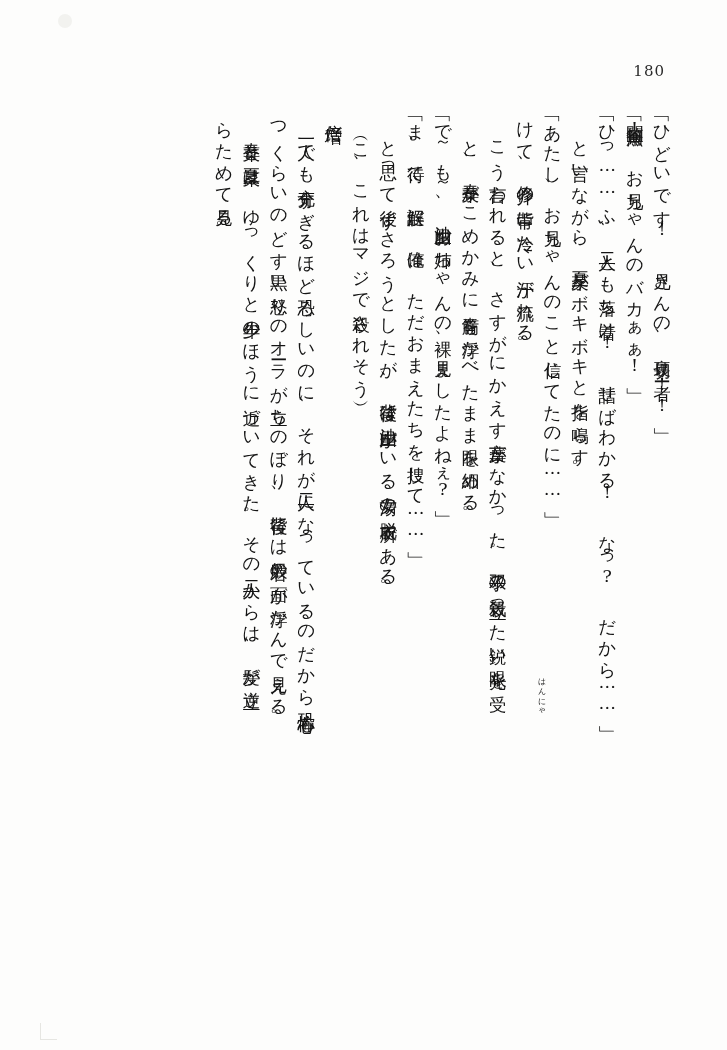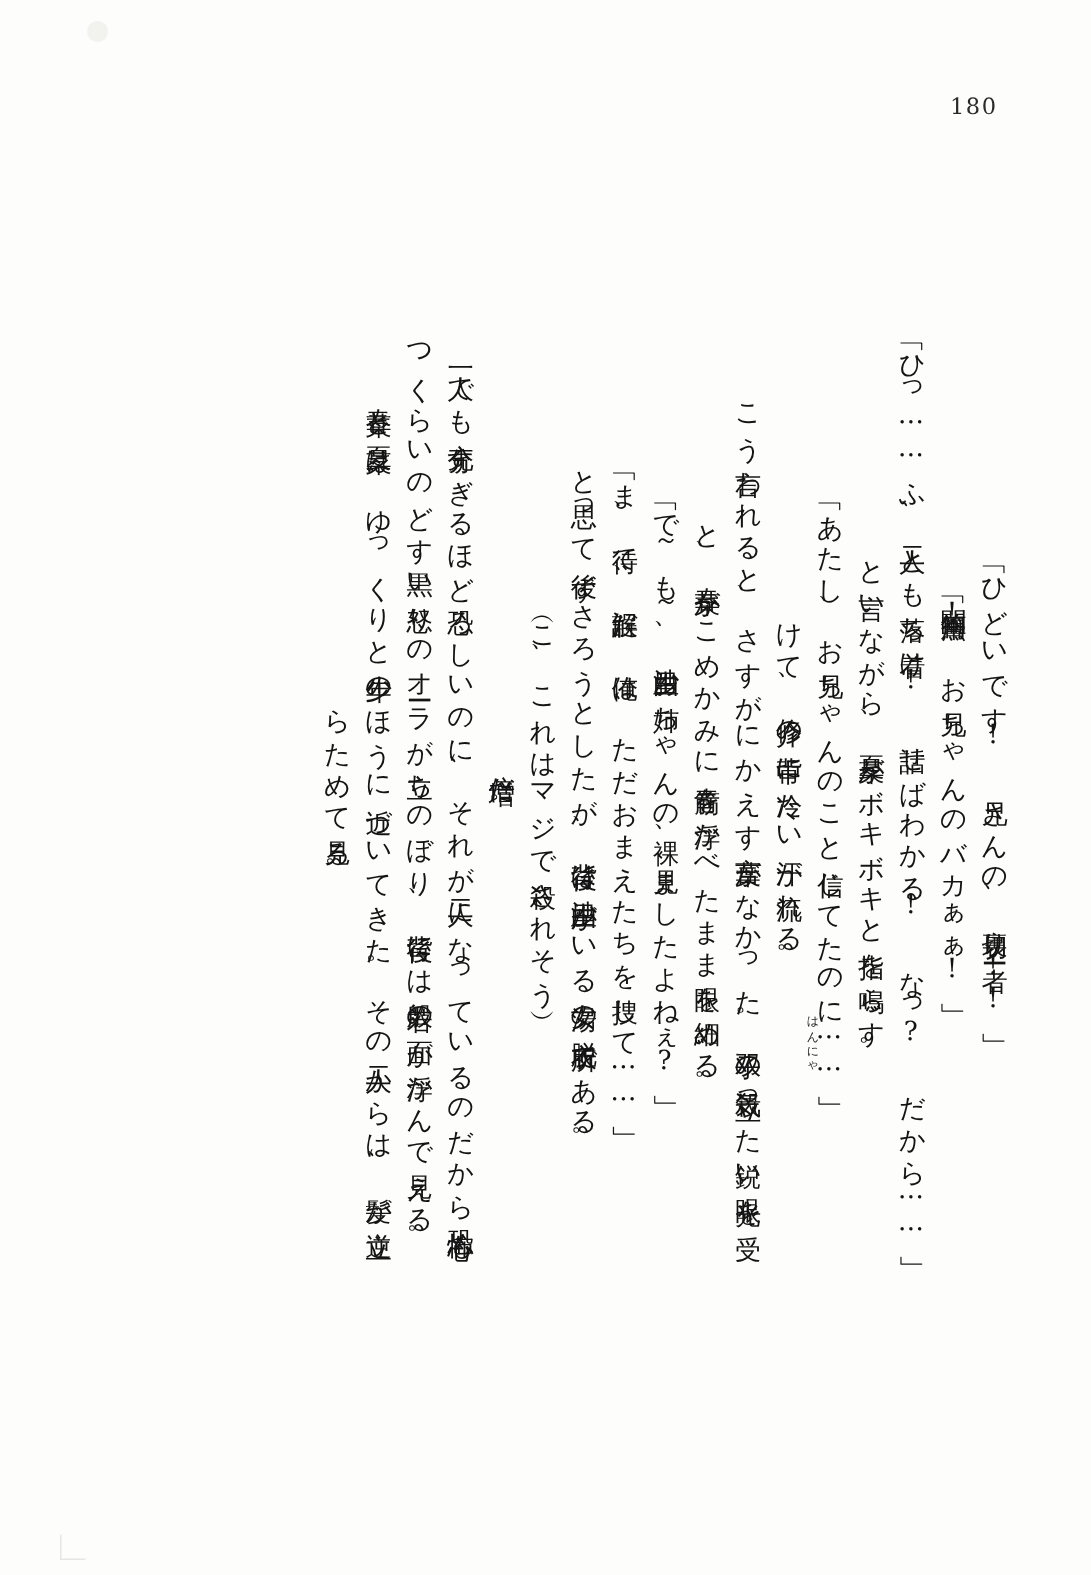--- a/index.html
+++ b/index.html
@@ -8,21 +8,20 @@
     background: #ffffff;
   }
   .page {
     position: relative;
     width: 727px;
     height: 1050px;
     background: #fdfdfc;
     overflow: hidden;
     font-family: "DejaVu Serif", "Liberation Serif", serif;
     color: #1a1a1a;
-    text-align: center;
   }
   
   .corner-mark {
     position: absolute;
     width: 14px;
     height: 14px;
     border-radius: 50%;
     background: #f2f2ef;
   }
   .corner-mark.tl { left: 58px; top: 14px; }

